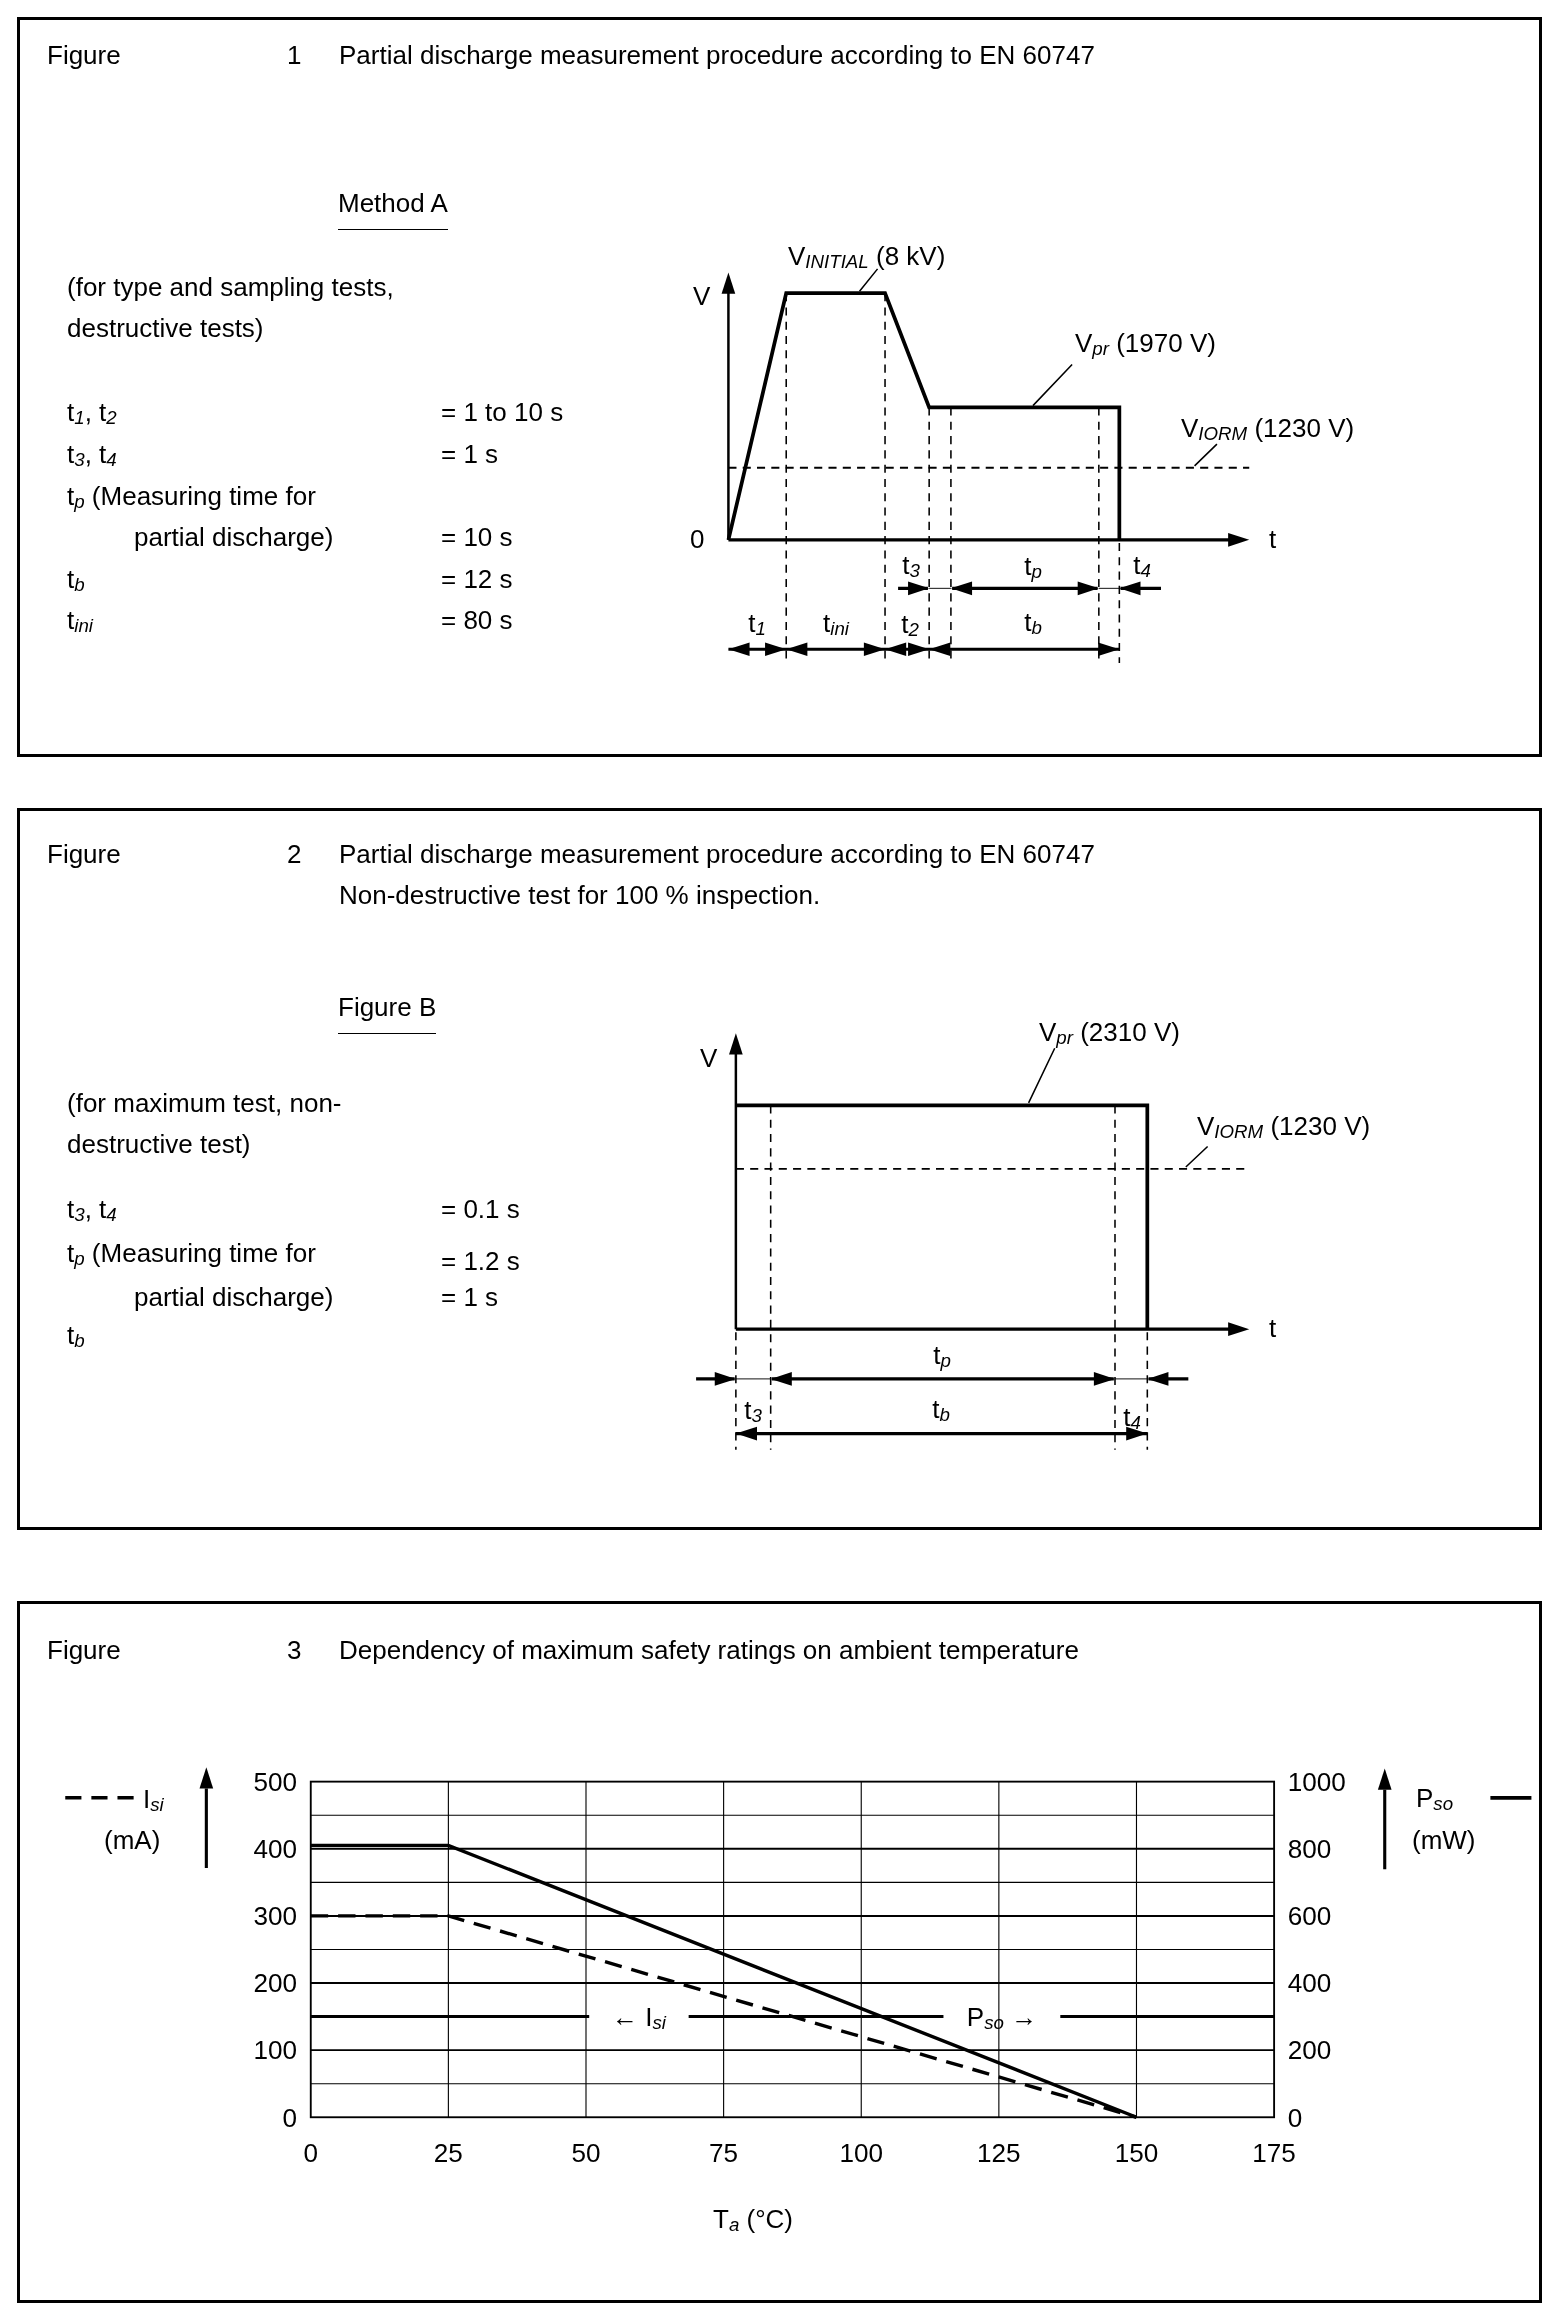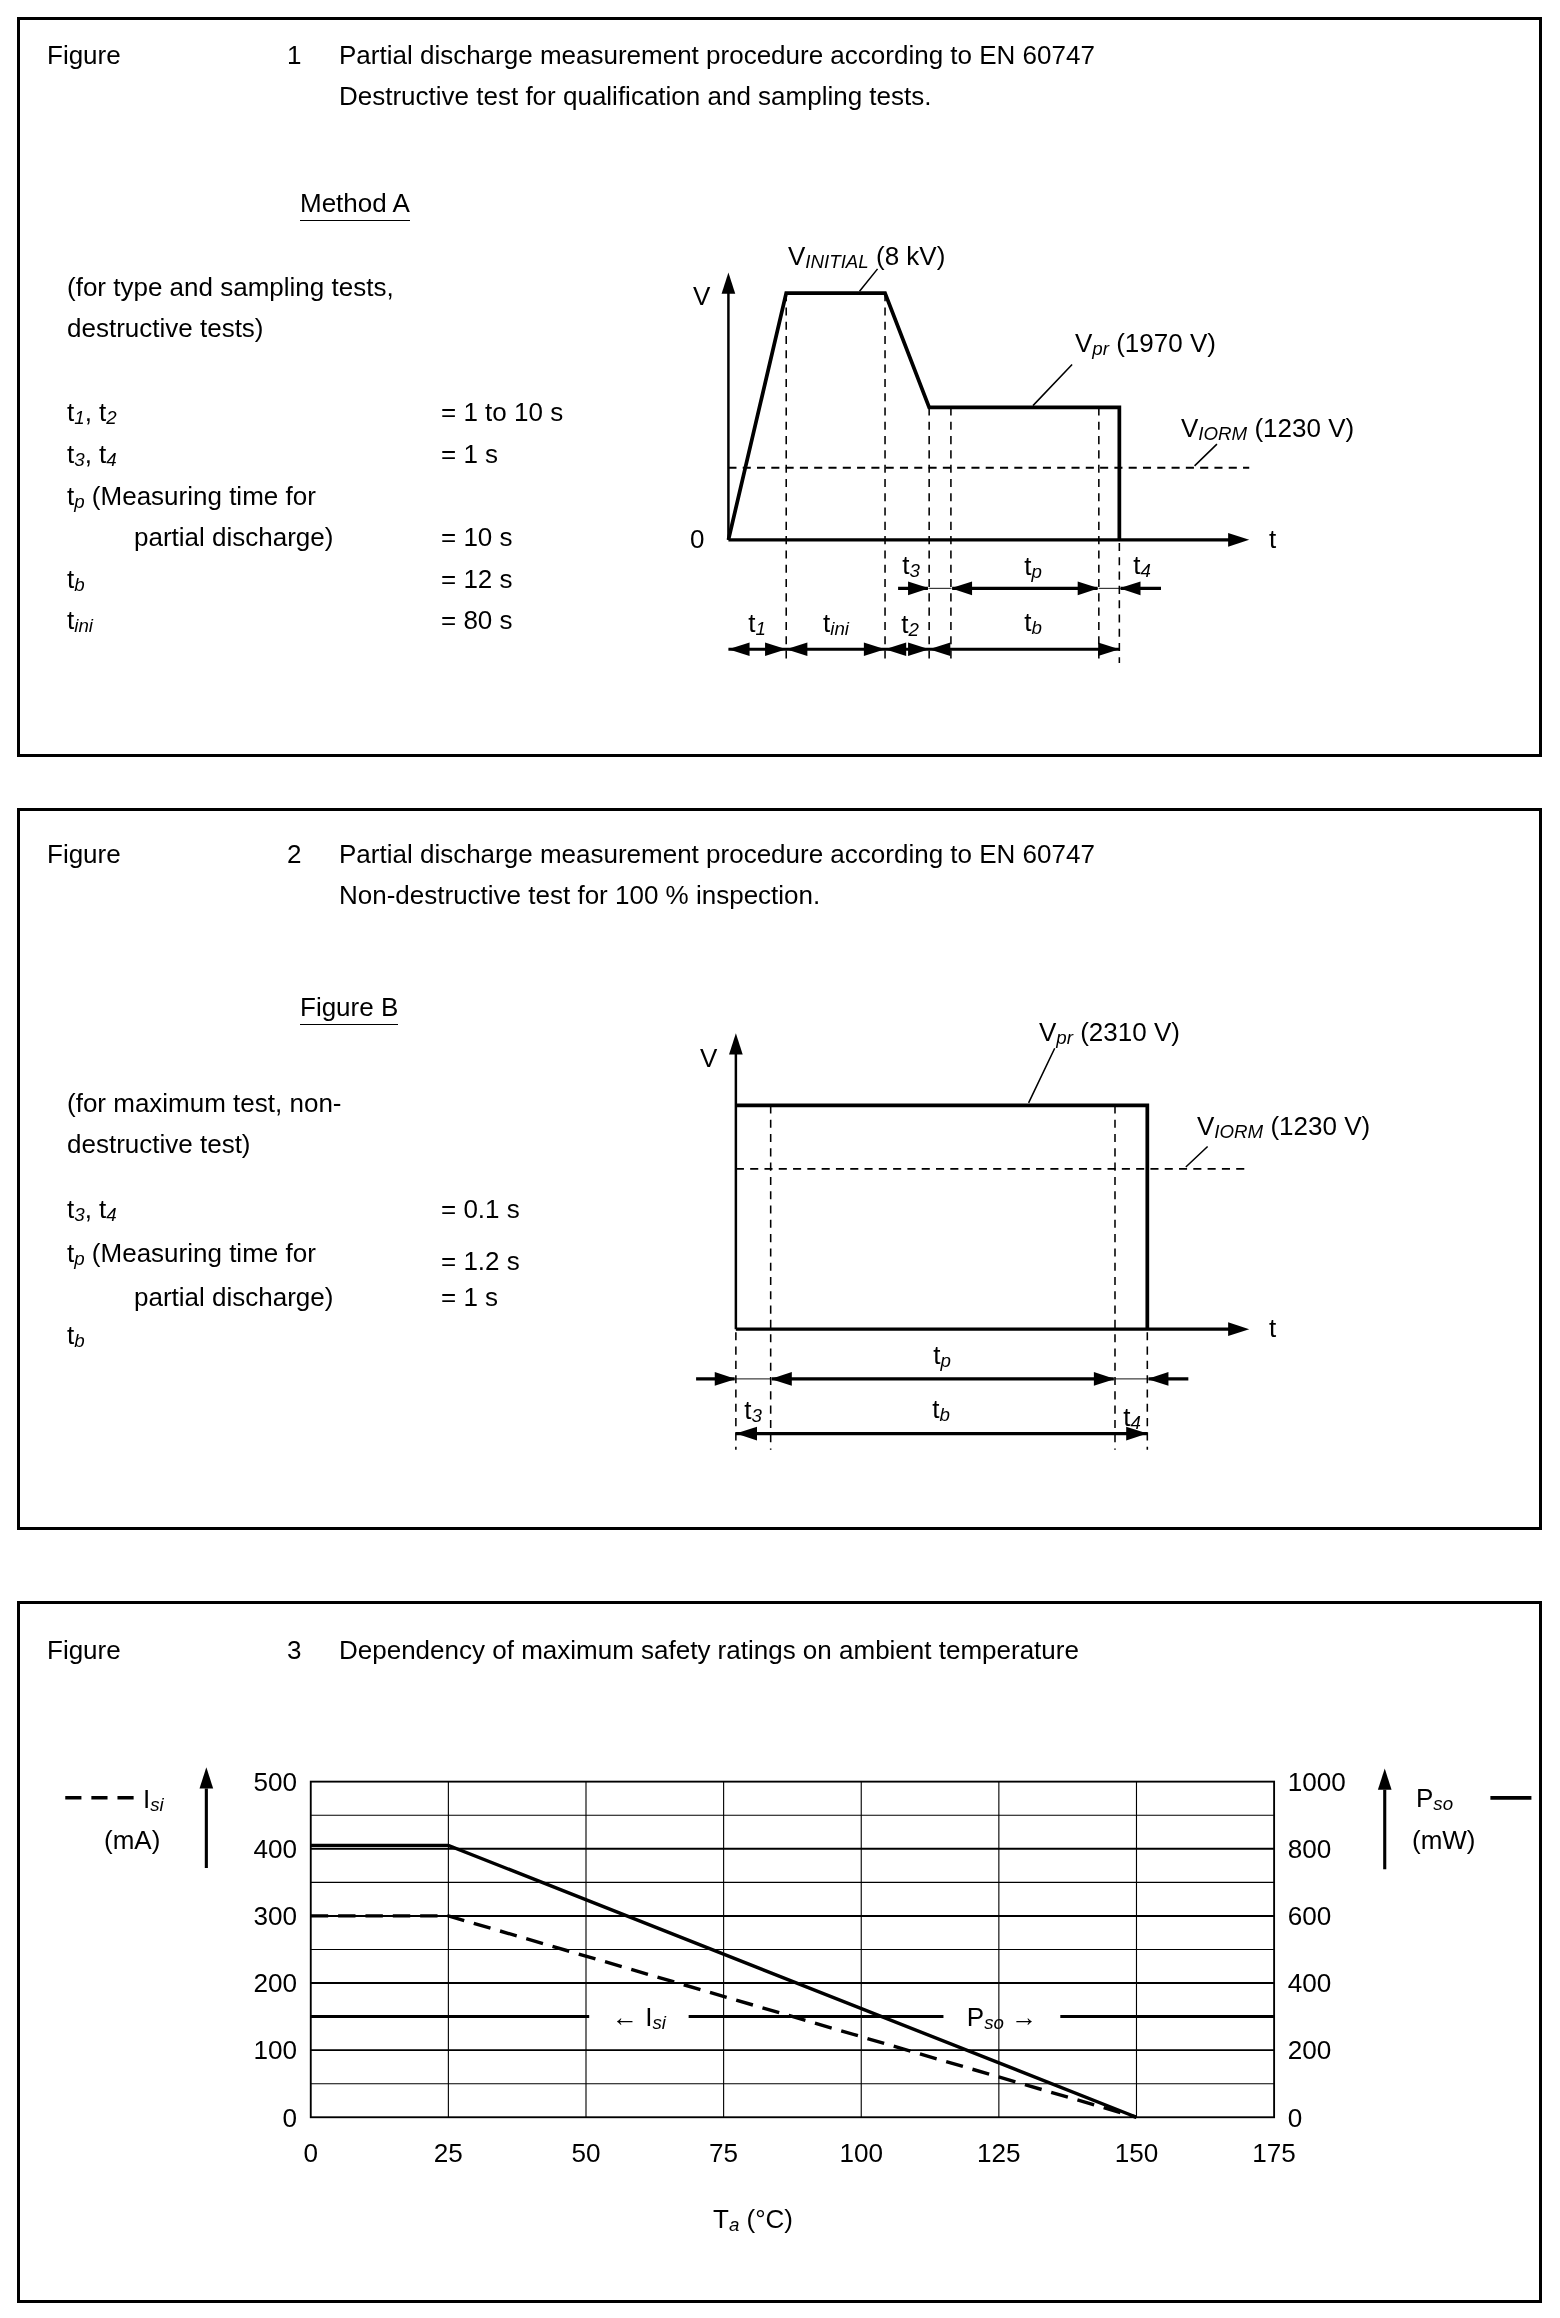--- a/index.html
+++ b/index.html
@@ -2,21 +2,21 @@
 <html style="font-size:10px"><head>
 <meta charset="utf-8">
 <style>
   html,body{margin:0;padding:0;background:#fff;}
   #page{position:relative;width:1560px;height:2319px;background:#fff;color:#000;
         font-family:"Liberation Sans","DejaVu Sans",sans-serif;font-size:26px;overflow:hidden;}
   #art{position:absolute;left:0;top:0;}
   .box{position:absolute;border:3.7px solid #000;box-sizing:border-box;background:transparent;}
   .t{position:absolute;white-space:nowrap;line-height:30px;}
   .ctr{transform:translateX(-50%);}
-  .u{border-bottom:1.9px solid #000;padding-bottom:2px;}
+  .u{border-bottom:1.9px solid #000;padding-bottom:11px;margin-left:38px;}
   sub{font-size:72%;line-height:0;position:relative;top:.17em;vertical-align:baseline;font-style:italic;}
   svg text{font-family:"Liberation Sans","DejaVu Sans",sans-serif;font-size:42px;fill:#000;}
 </style>
 </head>
 <body>
 
 <div id="page">
 
   <svg id="art" width="1560" height="2319" viewBox="0 0 2510 3730" style="font-size:42px">
 
@@ -125,21 +125,20 @@
       </g>
   </svg>
 
   <div class="box" style="left:17.4px;top:17.4px;width:1525px;height:740px"></div>
   <div class="box" style="left:17.4px;top:808px;width:1525px;height:722px"></div>
   <div class="box" style="left:17.4px;top:1601px;width:1525px;height:702px"></div>
 
   <div class="t" style="left:47px;top:40px">Figure</div>
   <div class="t" style="left:287px;top:40px">1</div>
   <div class="t" style="left:339px;top:40px">Partial discharge measurement procedure according to EN 60747</div>
-  <div class="t" style="left:339px;top:81px">Destructive test for qualification and sampling tests.</div>
   <div class="t u" style="left:300px;top:188px">Method A</div>
   <div class="t" style="left:67px;top:272px">(for type and sampling tests,</div>
   <div class="t" style="left:67px;top:313px">destructive tests)</div>
 
   <div class="t" style="left:67px;top:397px"><span>t</span><sub>1</sub><span>, t</span><sub>2</sub></div>
   <div class="t" style="left:441px;top:397px">= 1 to 10 s</div>
   <div class="t" style="left:67px;top:439px"><span>t</span><sub>3</sub><span>, t</span><sub>4</sub></div>
   <div class="t" style="left:441px;top:439px">= 1 s</div>
   <div class="t" style="left:67px;top:481px"><span>t</span><sub>p</sub><span> (Measuring time for</span></div>
   <div class="t" style="left:134px;top:522px">partial discharge)</div>

